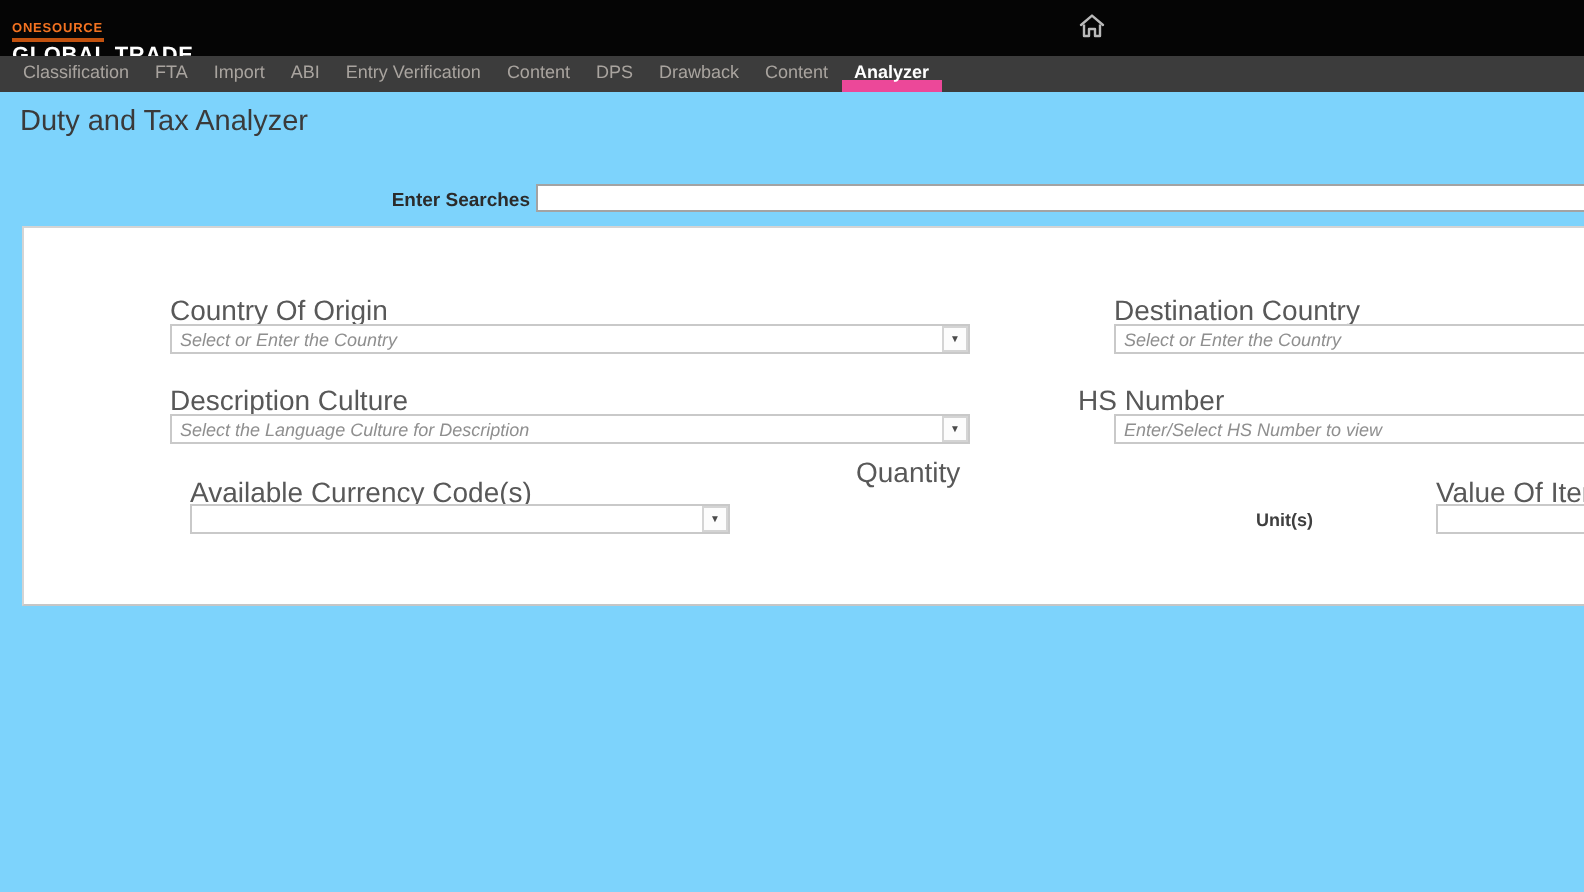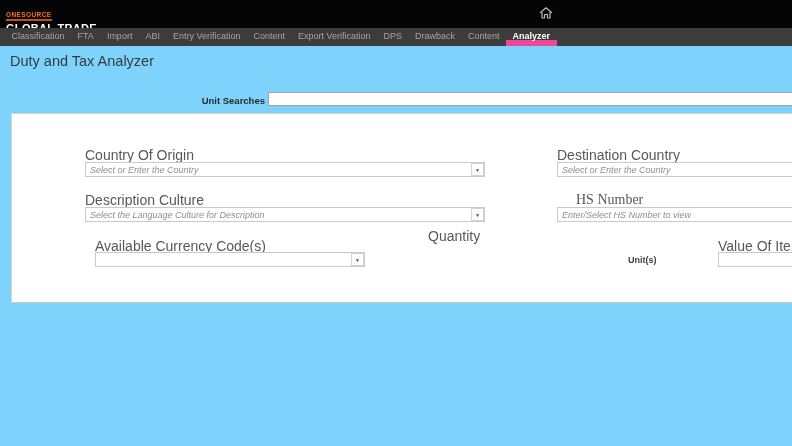--- a/index.html
+++ b/index.html
@@ -57,50 +57,49 @@
     </div>
   </div>
 
   <div class="nav">
     <div class="nav-item">Classification</div>
     <div class="nav-item">FTA</div>
     <div class="nav-item">Import</div>
     <div class="nav-item">ABI</div>
     <div class="nav-item">Entry Verification</div>
     <div class="nav-item">Content</div>
-    <div class="nav-item">Export Verification</div>
     <div class="nav-item">DPS</div>
     <div class="nav-item">Drawback</div>
     <div class="nav-item">Content</div>
     <div class="nav-item active">Analyzer</div>
   </div>
 
   <div class="page-title">Duty and Tax Analyzer</div>
 
-  <div class="ss-label">Unit Searches</div>
+  <div class="ss-label">Enter Searches</div>
   <input type="text" class="ss-input" value="" style="">
 
   <div class="panel"></div>
 
   <div class="fld-label" style="left:85px; top:147px;">Country Of Origin</div>
   <div class="combo" style="left:85px; top:162px; width:400px;">
     <input type="text" placeholder="Select or Enter the Country" style="">
     <span class="combo-btn">▼</span>
   </div>
 
   <div class="fld-label" style="left:557px; top:147px;">Destination Country</div>
   <input type="text" class="txt" style="left: 557px; top: 162px; right: -2px;" placeholder="Select or Enter the Country">
 
   <div class="fld-label" style="left:85px; top:192px;">Description Culture</div>
   <div class="combo" style="left:85px; top:207px; width:400px;">
     <input type="text" placeholder="Select the Language Culture for Description" style="">
     <span class="combo-btn">▼</span>
   </div>
 
-  <div class="fld-label" style="left:576px; top:192px;font-family:Liberation Serif, serif;">HS Number</div>
+  <div class="fld-label" style="left:539px; top:192px;">HS Number</div>
   <input type="text" class="txt" style="left: 557px; top: 207px; right: -2px;" placeholder="Enter/Select HS Number to view">
 
   <div class="fld-label" style="left:95px; top:238px;">Available Currency Code(s)</div>
   <div class="combo" style="left:95px; top:252px; width:270px;">
     <input type="text" value="" style="">
     <span class="combo-btn">▼</span>
   </div>
 
   <div class="fld-label" style="left:404px; top:228px;margin-left:24px;">Quantity</div>
   <div class="unit-label" style="left:628px; top:255px;">Unit(s)</div>

